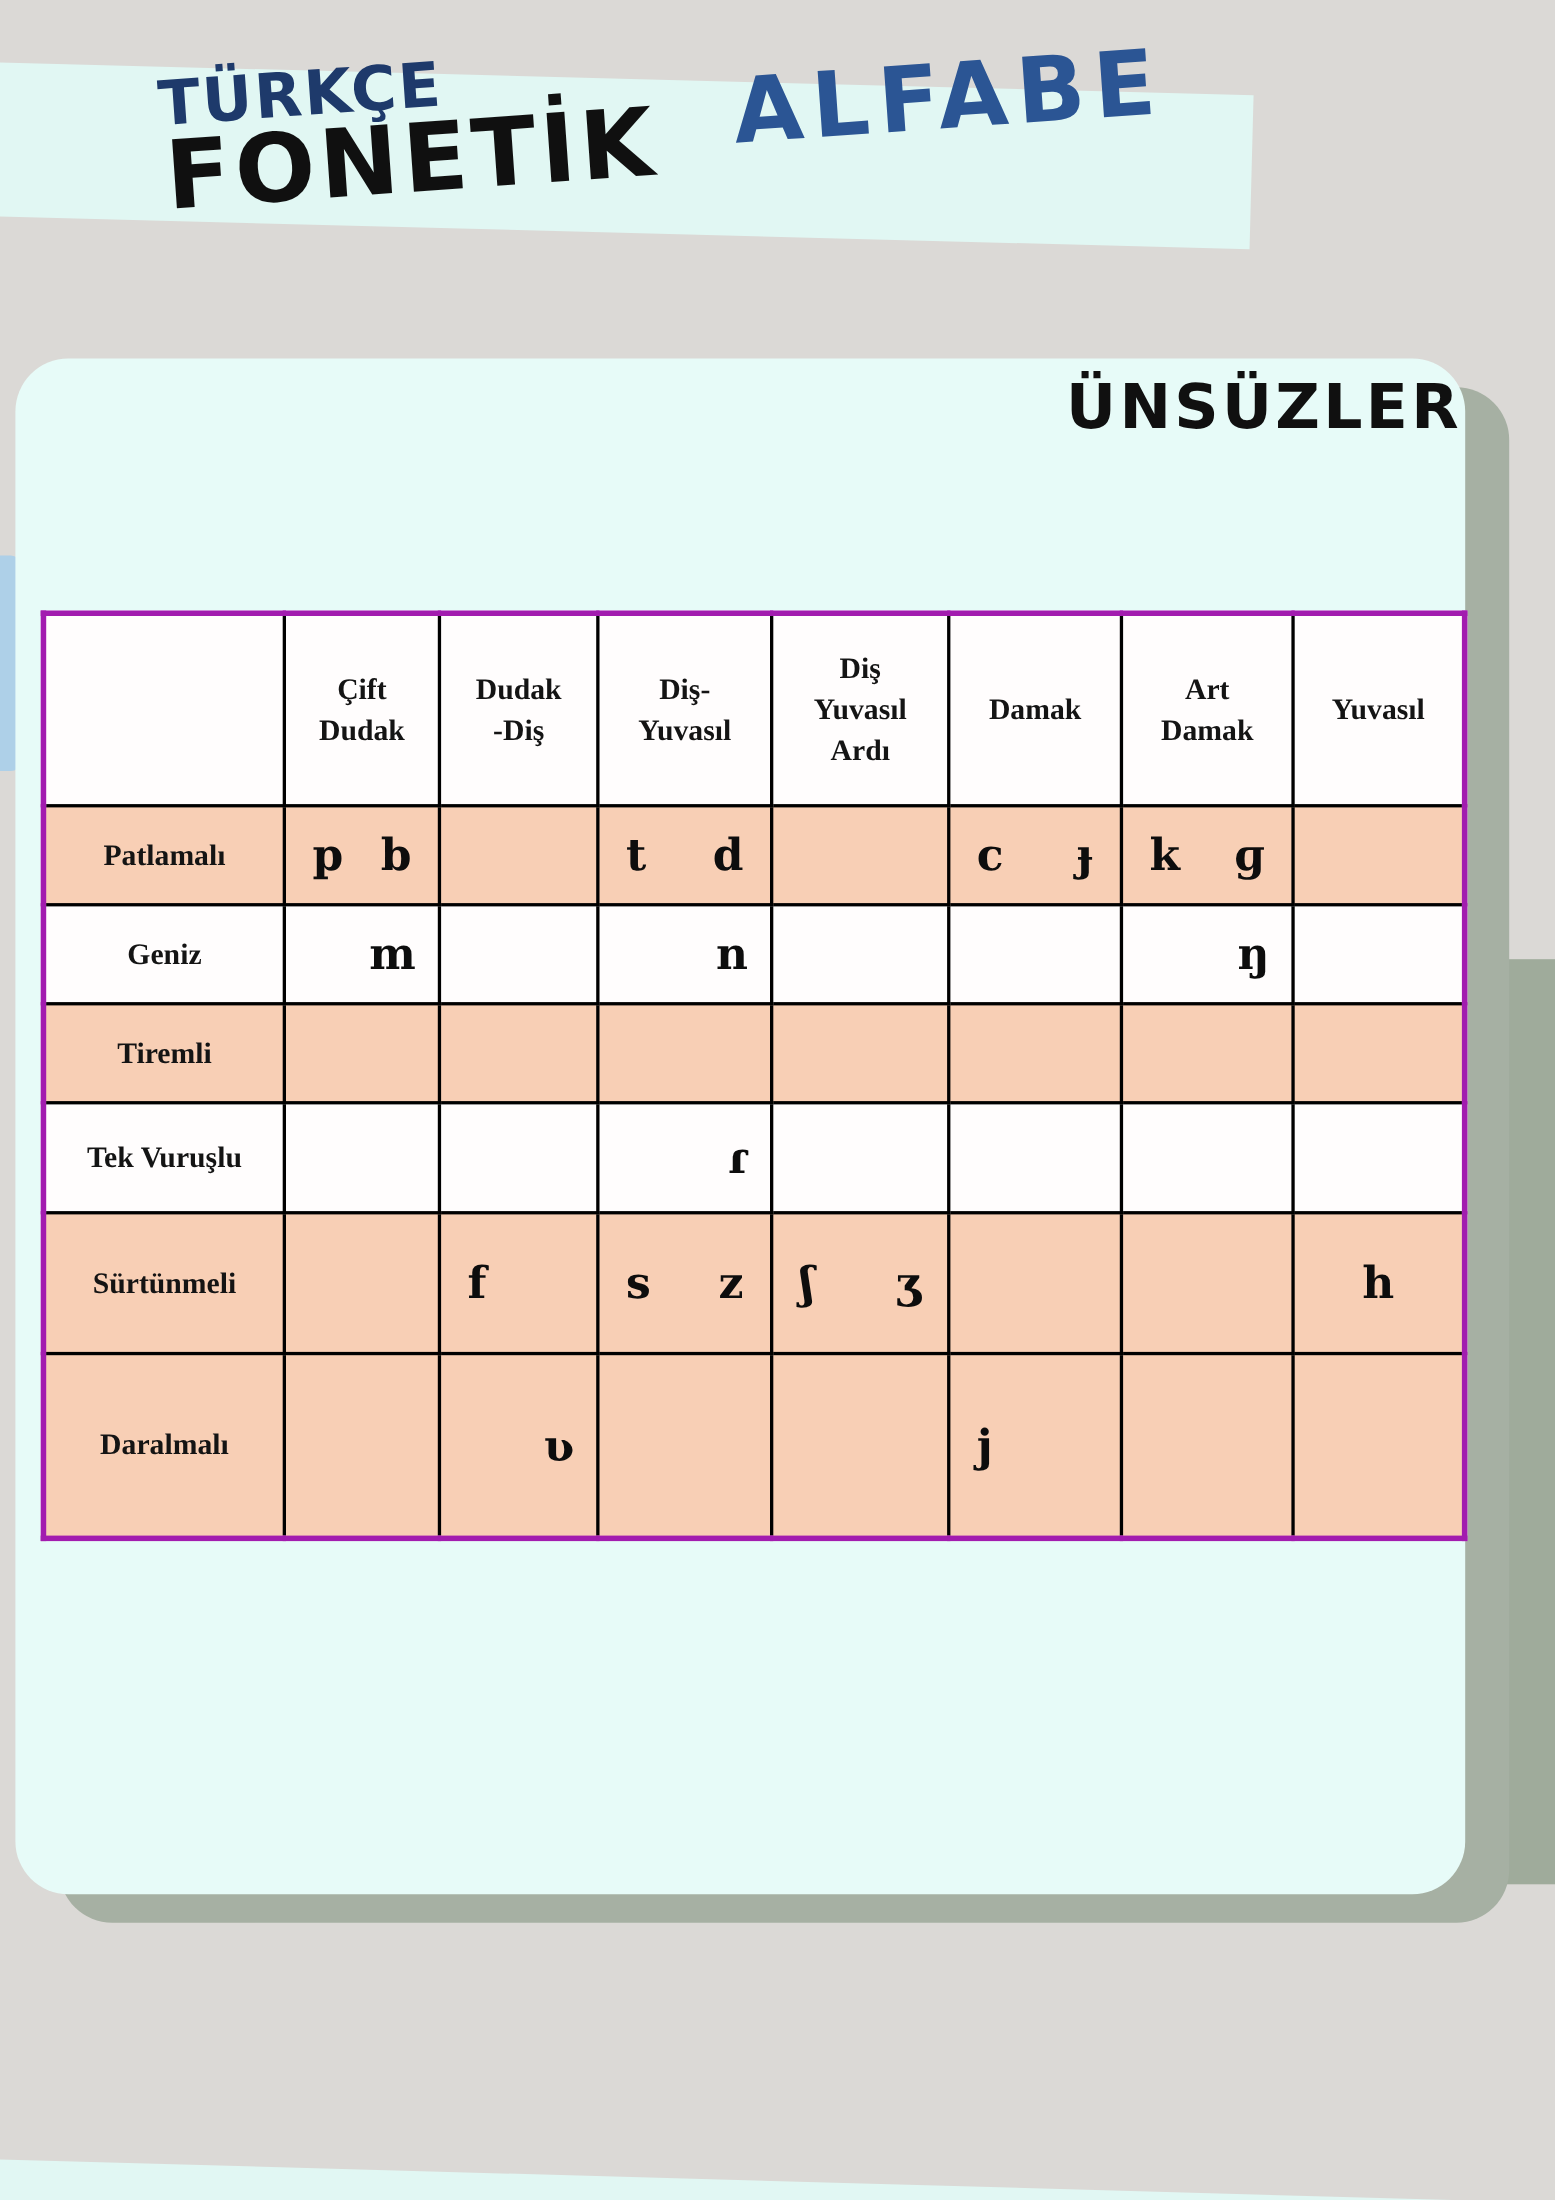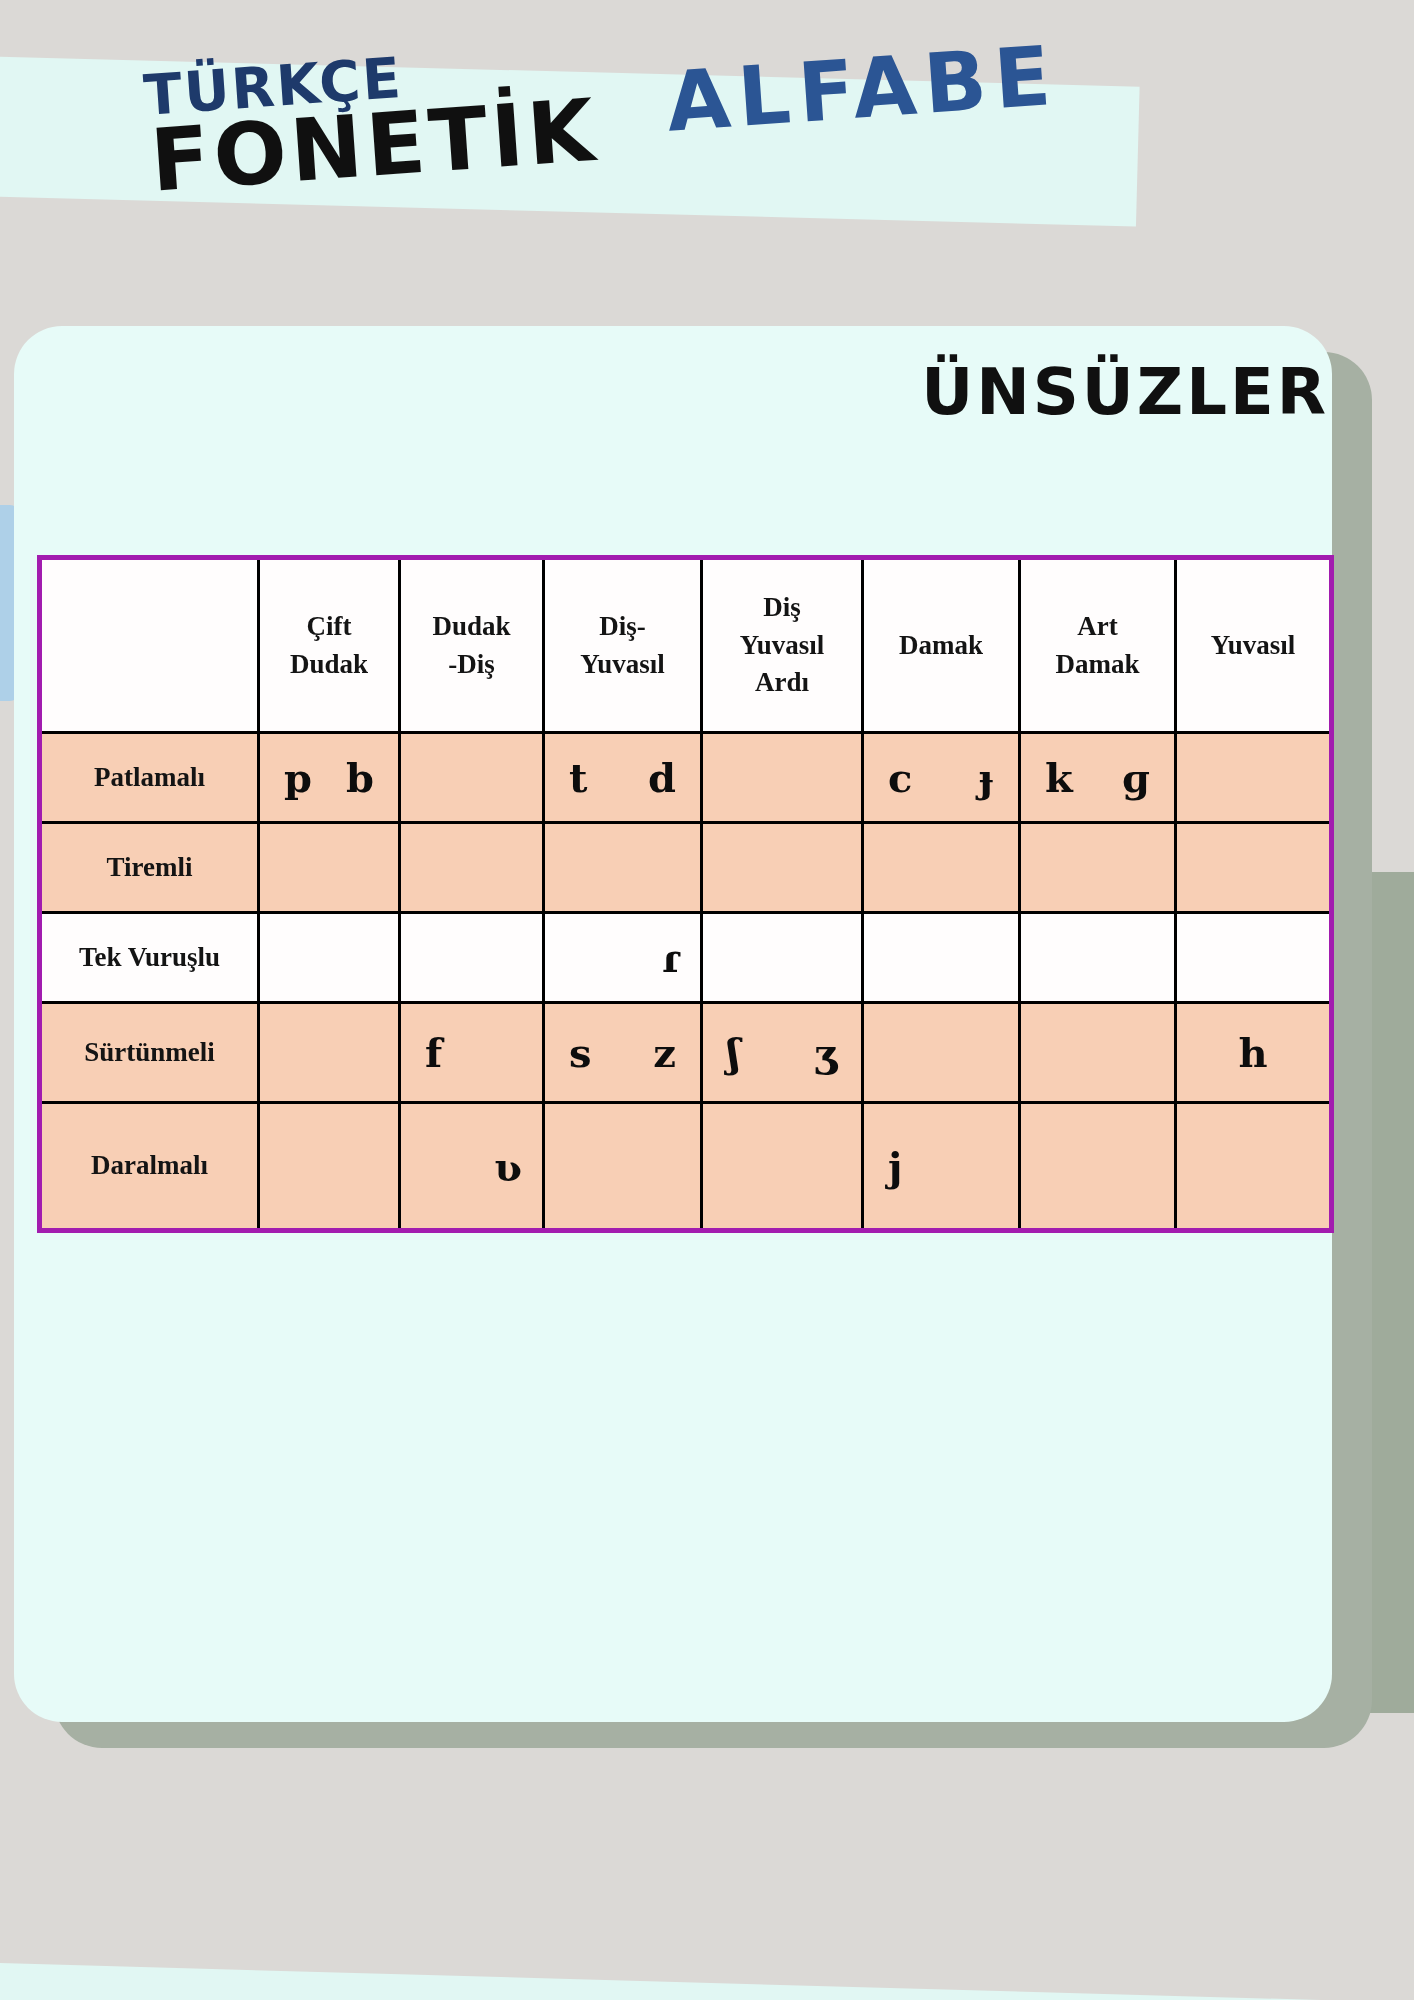--- a/index.html
+++ b/index.html
@@ -48,23 +48,23 @@
   .title-word{
     position:absolute;z-index:4;font-weight:bold;line-height:1;
     font-family:"DejaVu Sans", sans-serif;
     transform:rotate(-4deg);transform-origin:left top;white-space:nowrap;
   }
   .t-turkce{left:142px;top:68px;font-size:56px;letter-spacing:2px;color:var(--navy);}
   .t-fonetik{left:148px;top:118px;font-size:86px;letter-spacing:4px;color:var(--ink);}
   .t-alfabe{left:664px;top:62px;font-size:82px;letter-spacing:8px;color:var(--blue);}
   
   .heading{
-    position:absolute;z-index:4;right:85px;top:355px;margin:0;
+    position:absolute;z-index:4;right:85px;top:338px;margin:0;
     font-family:"DejaVu Sans", sans-serif;font-weight:bold;
-    font-size:64px;letter-spacing:3px;color:var(--ink);
+    font-size:56px;letter-spacing:3px;color:var(--ink);
   }
   
   table.ipa{
     position:absolute;z-index:4;left:37px;top:555px;width:1292px;
     border-collapse:collapse;table-layout:fixed;
     background:var(--cellwhite);
   }
   table.ipa{border:5px solid #a21caf;}
   table.ipa th,table.ipa td{border:3px solid #000;padding:0;vertical-align:middle;}
   thead tr{height:175px;}
@@ -159,20 +159,30 @@
           </span>
         </td>
         <td class="sym">
           <span class="pairwrap">
             <span>k</span>
             <span>ɡ</span>
           </span>
         </td>
         <td></td>
       </tr>
+      <tr>
+        <th class="rowlabel">Geniz</th>
+        <td class="sym right"><span>m</span></td>
+        <td></td>
+        <td class="sym right"><span>n</span></td>
+        <td></td>
+        <td></td>
+        <td class="sym right"><span>ŋ</span></td>
+        <td></td>
+      </tr>
       <tr class="shaded">
         <th class="rowlabel">Tiremli</th>
         <td></td>
         <td></td>
         <td></td>
         <td></td>
         <td></td>
         <td></td>
         <td></td>
       </tr>

